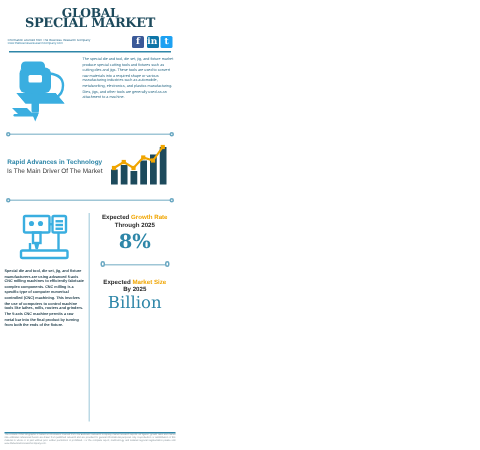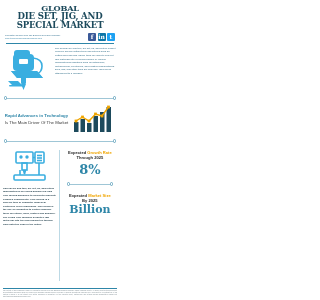--- a/index.html
+++ b/index.html
@@ -212,21 +212,21 @@
     color: #2e86a8;
     font-size: 13px;
     line-height: 1.15;
     margin-top: 2px;
   }
   .stat-value.small {
     font-size: 11px;
   }
   .stat-unit {
     font-family: "DejaVu Serif", serif;
-    font-weight: bold;
+    font-weight: normal;
     color: #2e86a8;
     font-size: 11px;
     line-height: 1.05;
   }
 
   
   .footer {
     padding: 1px 3px 2px 3px;
   }
   .footer-rule {
@@ -242,21 +242,20 @@
   }
 </style>
 </head>
 <body>
 
 <div class="page">
 
   <div class="header">
     <div class="title">
       <div class="title-l1">GLOBAL</div>
-      <div class="title-l3">DIE SET, JIG, AND</div>
       <div class="title-l4">SPECIAL MARKET</div>
     </div>
 
     <div class="attrib-row">
       <div class="attrib">
         <div class="attrib-line1">Information sourced from The Business Research Company</div>
         <div class="attrib-line2">www.thebusinessresearchcompany.com</div>
       </div>
       <div class="social">
         <div class="sicon fb">f</div>

